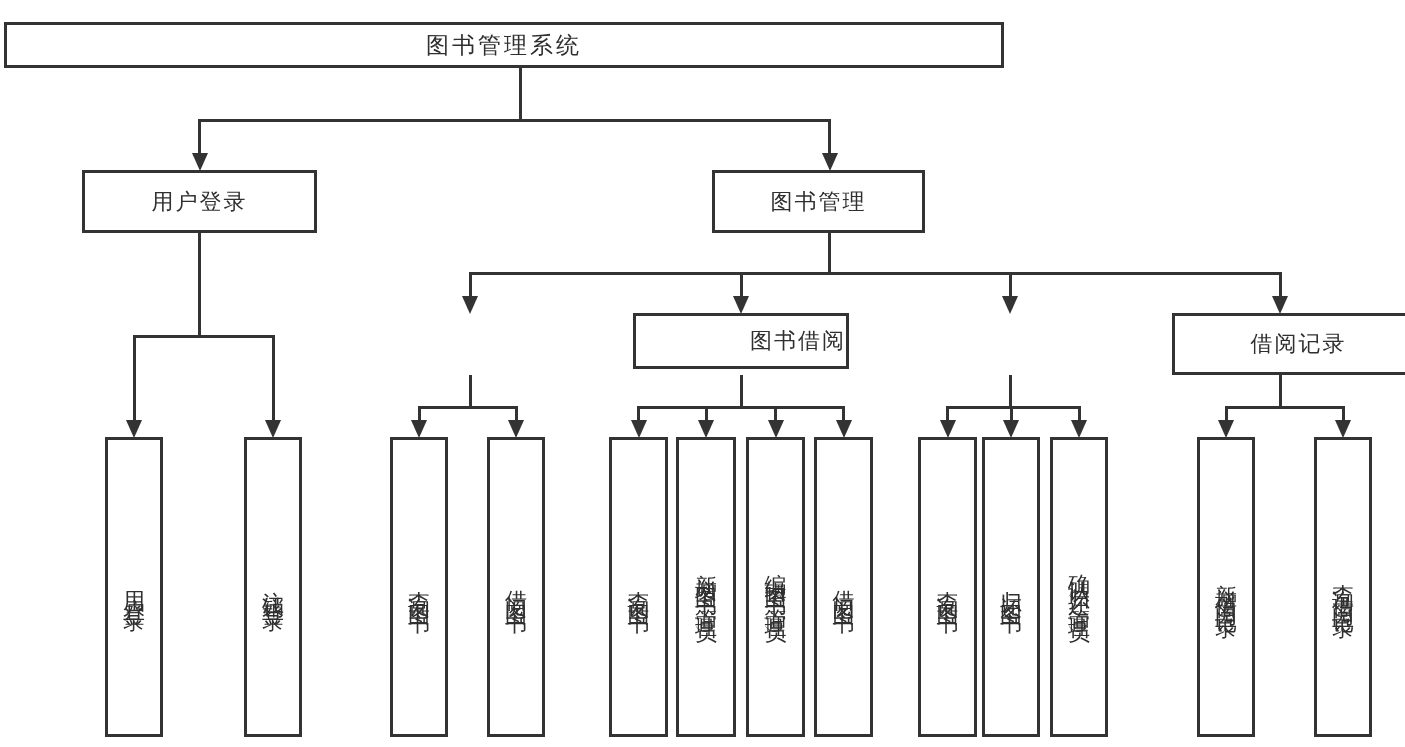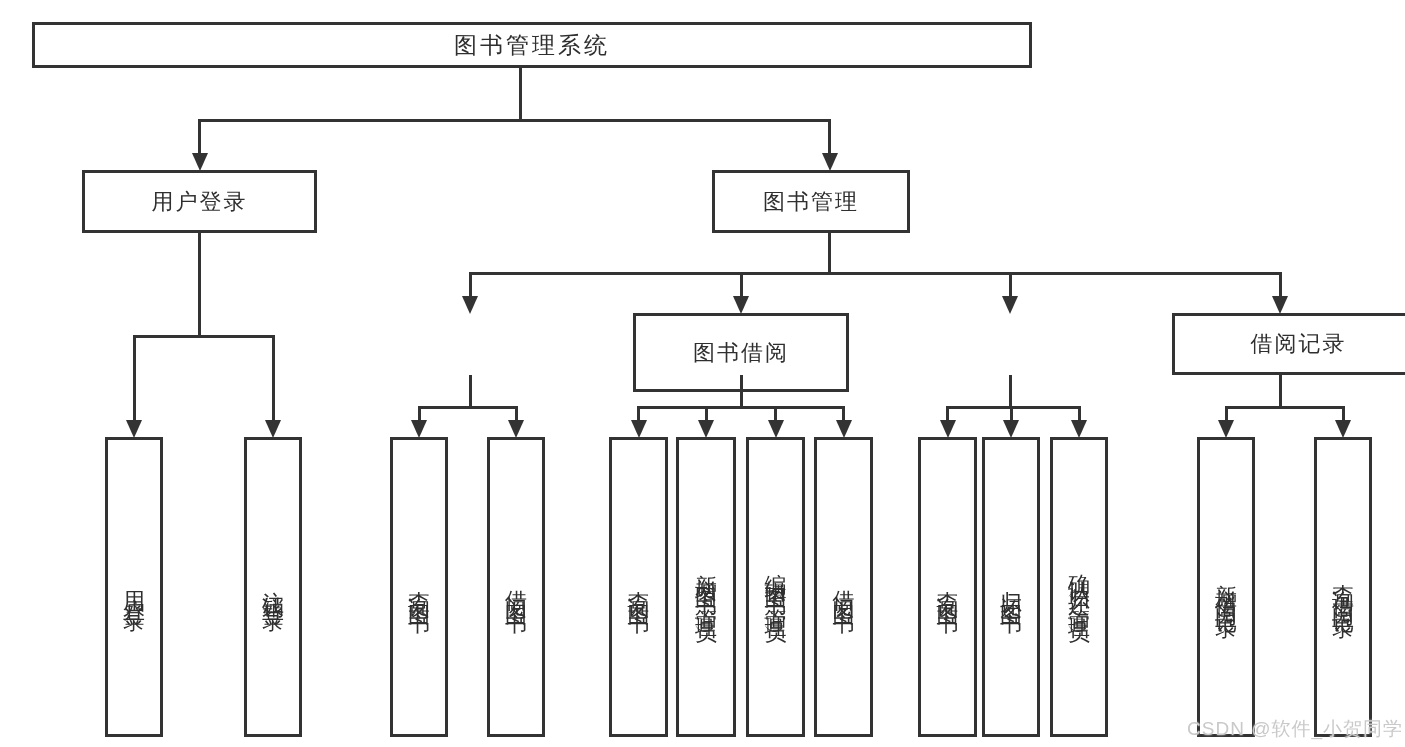--- a/index.html
+++ b/index.html
@@ -56,31 +56,30 @@
     letter-spacing:1px;
     white-space:nowrap;
     text-shadow:0 0 2px #ffffff;
     z-index:5;
   }
 </style>
 </head>
 <body>
 
 <div id="canvas">
-  <div class="watermark">CSDN @软件_小贺同学</div>
-<div class="box hbox rootbox" style="left: 32px; top: 22px; width: 1000px; height: 46px;">
+<div class="box hbox rootbox" style="left: 4px; top: 22px; width: 1000px; height: 46px;">
       <span class="label">图书管理系统</span>
     </div>
     <div class="box hbox" style="left: 82px; top: 170px; width: 235px; height: 63px;">
       <span class="label">用户登录</span>
     </div>
-    <div class="box hbox" style="left: 712px; top: 170px; width: 198px; height: 63px;">
+    <div class="box hbox" style="left: 712px; top: 170px; width: 213px; height: 63px;">
       <span class="label">图书管理</span>
     </div>
-    <div class="box hbox" style="left: 633px; top: 313px; width: 216px; height: 79px;">
+    <div class="box hbox" style="left: 633px; top: 313px; width: 216px; height: 56px; justify-content: flex-end;">
       <span class="label">图书借阅</span>
     </div>
     <div class="box hbox" style="left: 1172px; top: 313px; width: 253px; height: 62px;">
       <span class="label">借阅记录</span>
     </div>
     <div class="box vbox" style="left: 105px; top: 437px; width: 58px; height: 300px;">
       <span class="label">用户登录</span>
     </div>
     <div class="box vbox" style="left: 244px; top: 437px; width: 58px; height: 300px;">
       <span class="label">注销登录</span>

